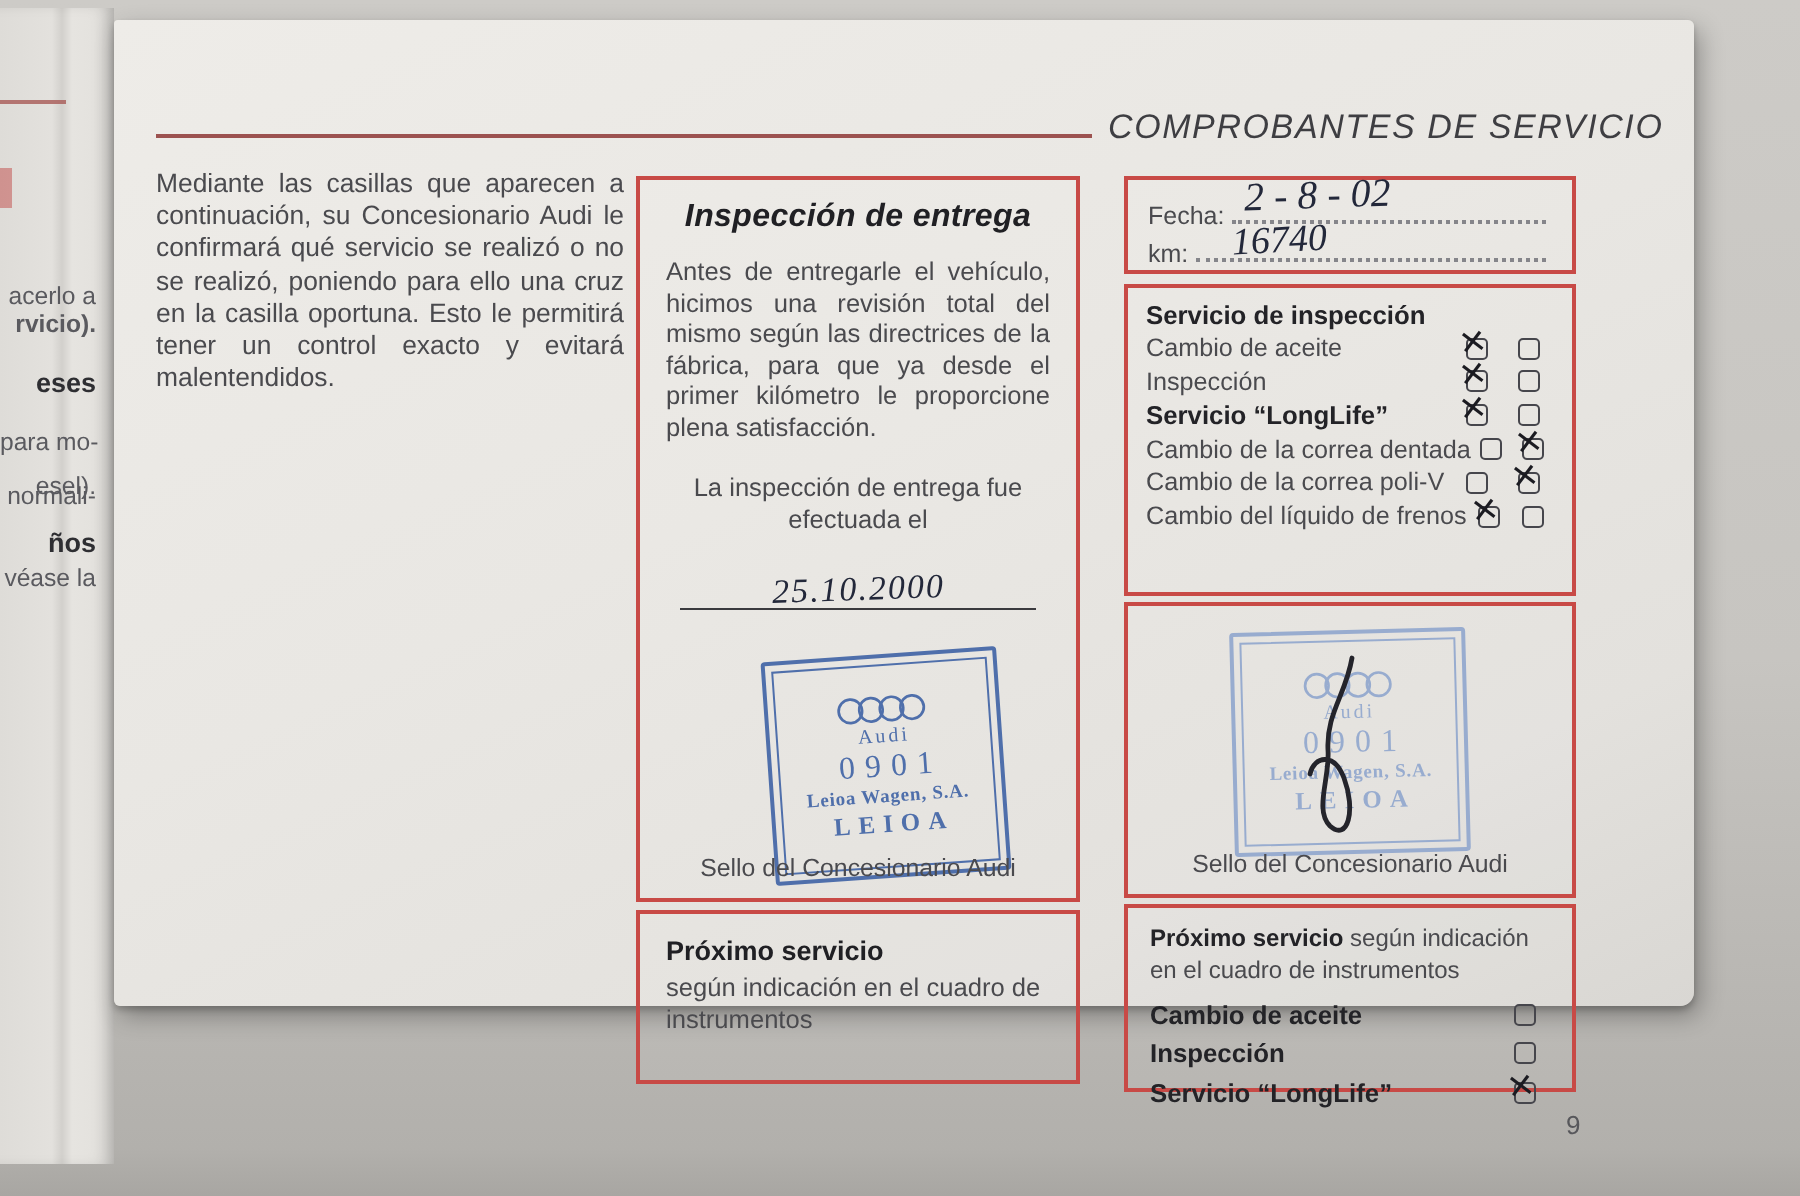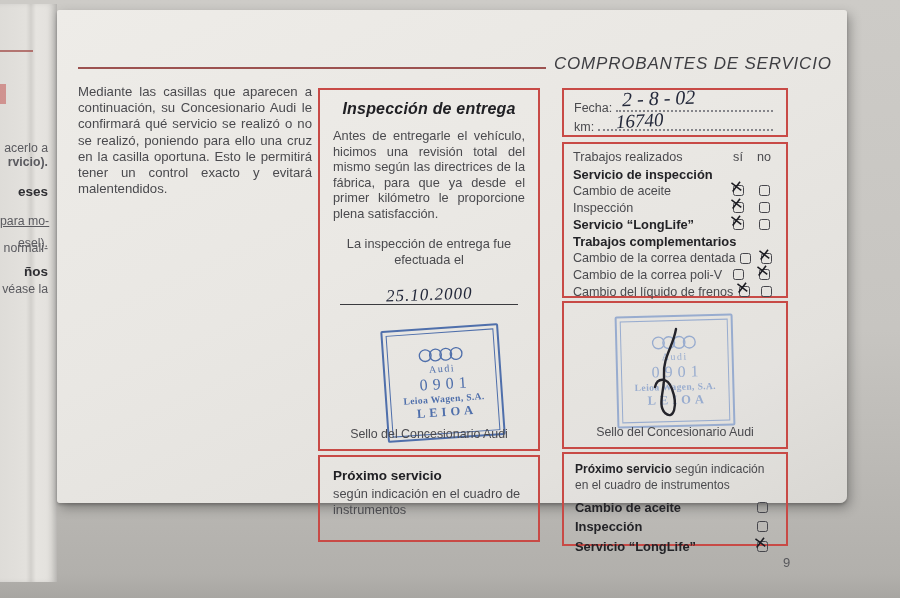--- a/index.html
+++ b/index.html
@@ -92,21 +92,21 @@
 <body>
 
 <div class="photo">
 
   <div class="left-page">
     <div class="left-red-line"></div>
     <div class="left-red-sliver"></div>
     <div class="frag" style="top:137px;">acerlo a</div>
     <div class="frag" style="top:151px;font-weight:bold;">rvicio).</div>
     <div class="frag bold" style="top:180px;">eses</div>
-    <div class="frag" style="top:210px;text-decoration:underline;">para mo-</div>
+    <div class="frag" style="top:210px;">para mo-</div>
     <div class="frag" style="top:237px;">normali-</div>
     <div class="frag" style="top:232px;">esel).</div>
     <div class="frag bold" style="top:260px;">ños</div>
     <div class="frag" style="top:278px;">véase la</div>
   </div>
 
   <div class="page">
     <div class="rule-red"></div>
     <div class="header-title">COMPROBANTES DE SERVICIO</div>
 
@@ -154,25 +154,20 @@
       </div>
       <div class="fl-row">
         <span>km:</span>
         <span class="dots"></span>
       </div>
       <span class="hand hw-over hw-date-val">2 - 8 - 02</span>
       <span class="hand hw-over hw-km-val">16740</span>
     </div>
 
     <div class="rbox box2">
-      <div class="crow">
-        <span class="lbl">Trabajos realizados</span>
-        <span class="cell">sí</span>
-        <span class="cell">no</span>
-      </div>
       <div class="crow bold">
         <span class="lbl">Servicio de inspección</span>
         <span class="cell">
             <span class="cb" data-state="none"></span>
           </span>
         <span class="cell">
             <span class="cb" data-state="none"></span>
           </span>
       </div>
       <div class="crow">
@@ -193,29 +188,20 @@
             <span class="cb" data-state="empty"></span>
           </span>
       </div>
       <div class="crow bold">
         <span class="lbl">Servicio “LongLife”</span>
         <span class="cell">
             <span class="cb" data-state="crossed"></span>
           </span>
         <span class="cell">
             <span class="cb" data-state="empty"></span>
-          </span>
-      </div>
-      <div class="crow bold">
-        <span class="lbl">Trabajos complementarios</span>
-        <span class="cell">
-            <span class="cb" data-state="none"></span>
-          </span>
-        <span class="cell">
-            <span class="cb" data-state="none"></span>
           </span>
       </div>
       <div class="crow">
         <span class="lbl">Cambio de la correa dentada</span>
         <span class="cell">
             <span class="cb" data-state="empty"></span>
           </span>
         <span class="cell">
             <span class="cb" data-state="crossed"></span>
           </span>

